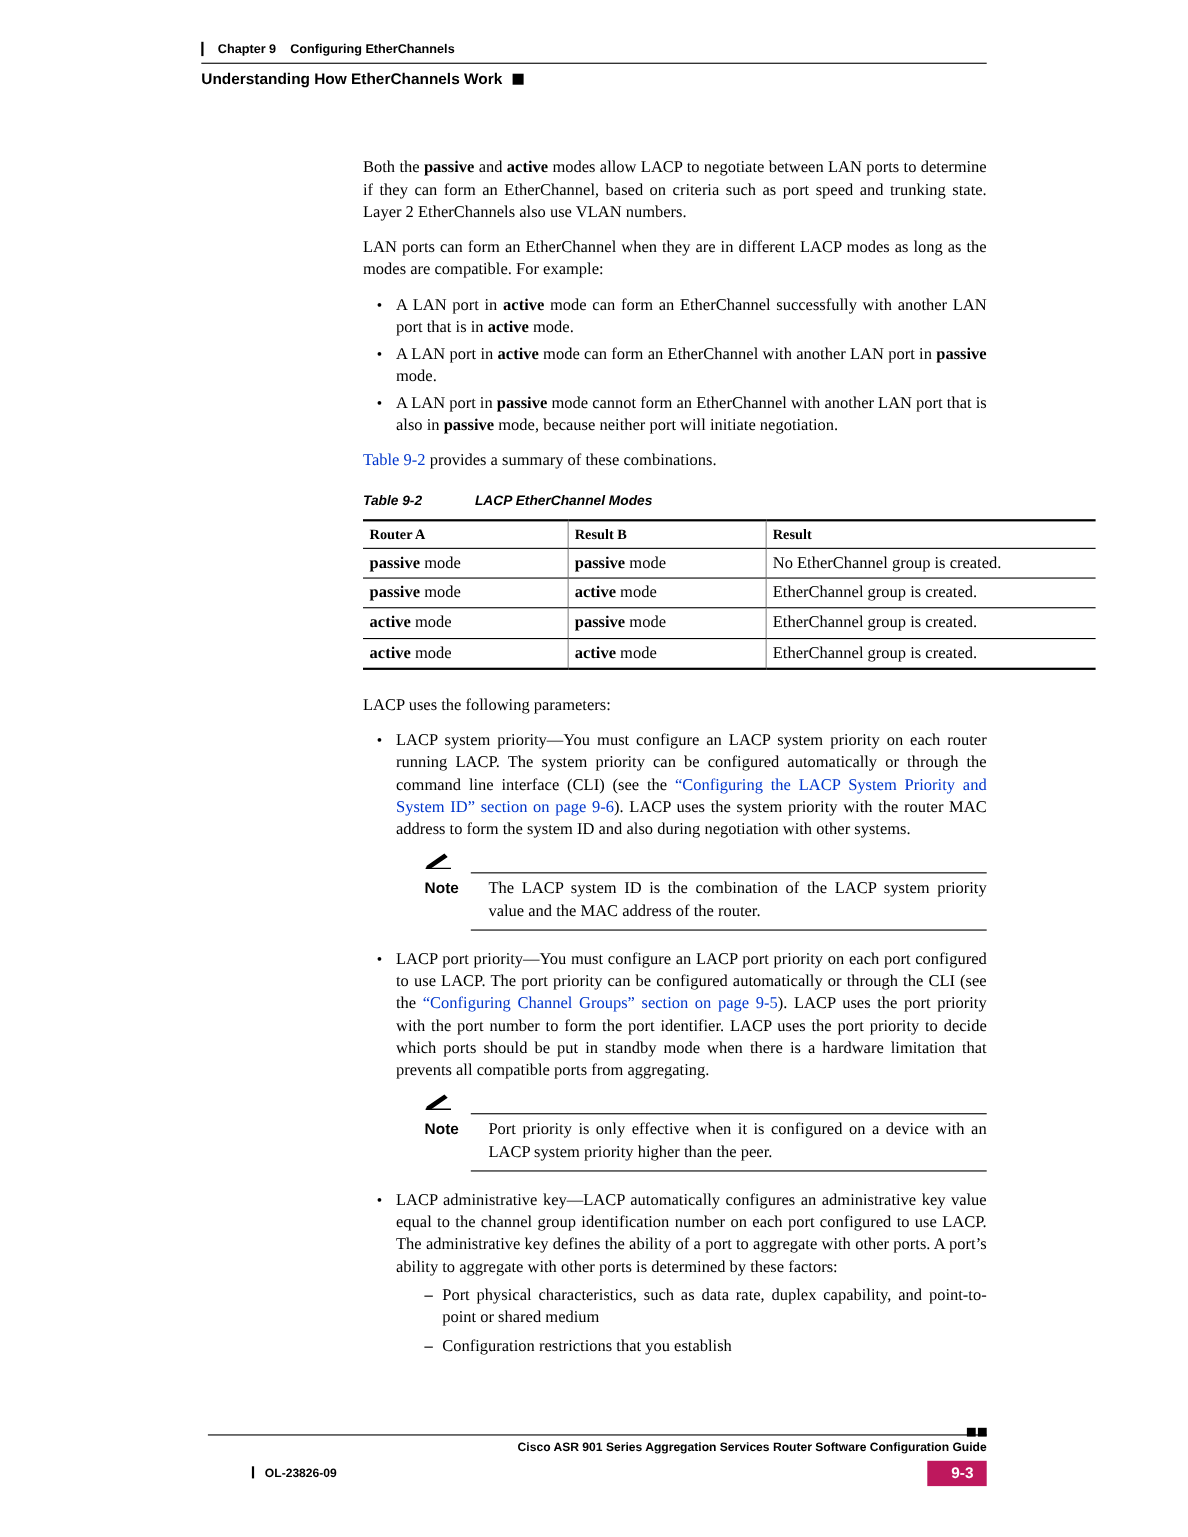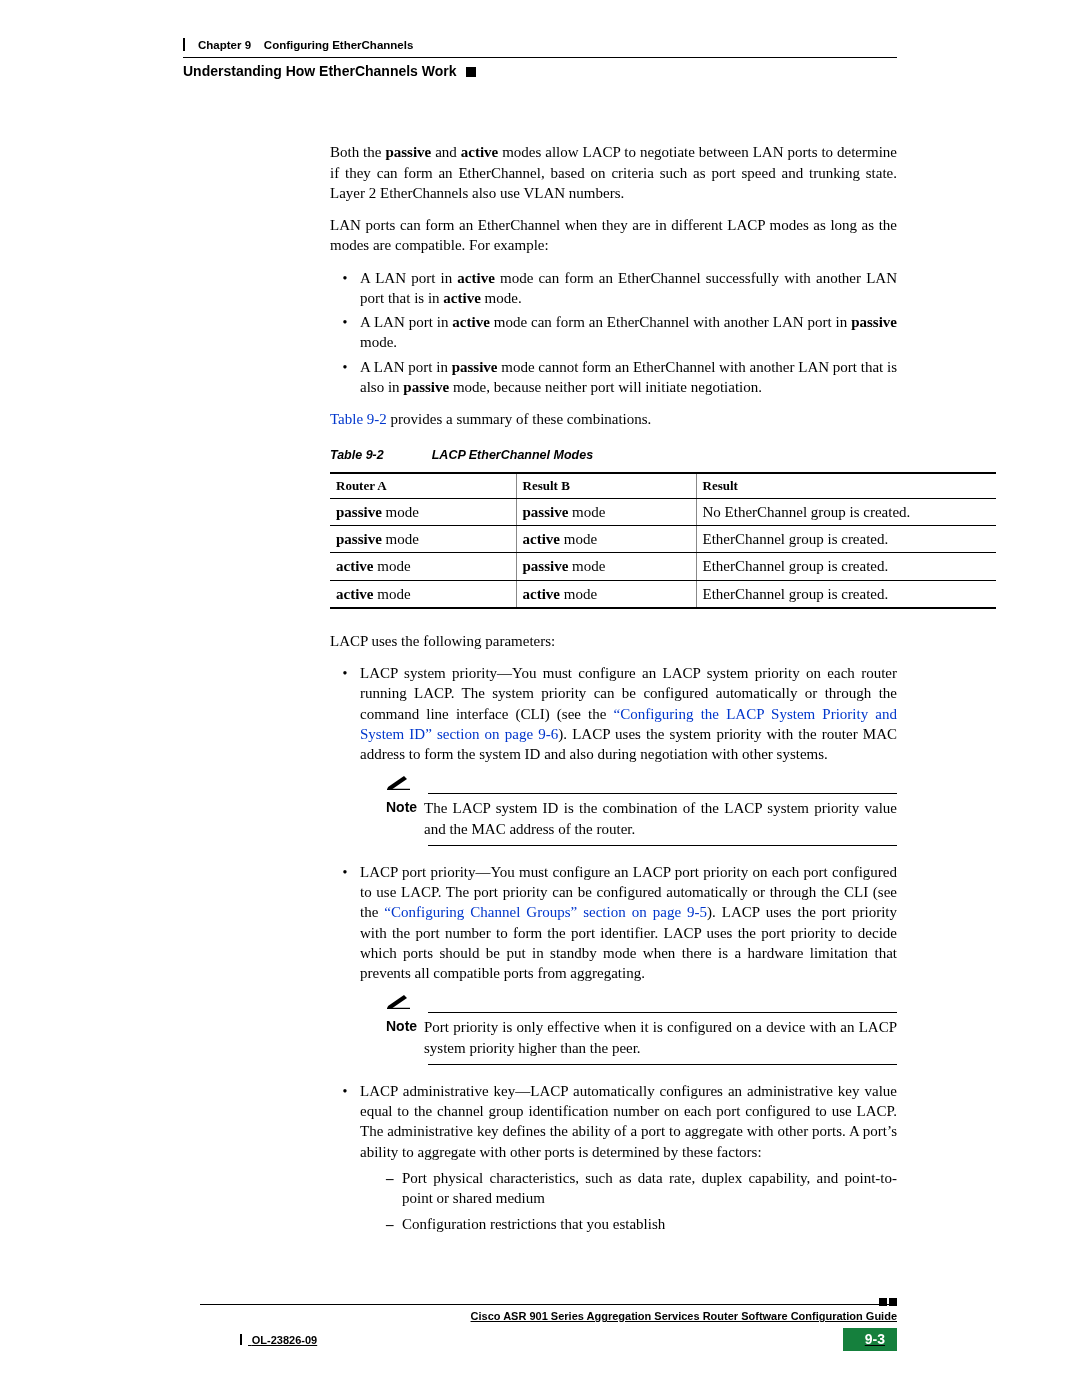--- a/index.html
+++ b/index.html
@@ -85,21 +85,21 @@
   table.modes th:nth-child(1), table.modes td:nth-child(1) { width: 186px; }
   table.modes th:nth-child(2), table.modes td:nth-child(2) { width: 180px; }
   .note-block {
     margin: 10px 0 16px 26px;
   }
   .note-block .pen-row { height: 18px; }
   .note-block .pen-row svg { }
   .note-block .nb-rule { border: none; border-top: 1px solid #000; margin: 1px 0 4px 42px; }
   .note-block .nb-body {
     display: flex;
-    gap: 0;
+    gap: 20px;
   }
   .note-block .nb-label {
     font-family: Arial, Helvetica, sans-serif;
     font-weight: bold;
     font-size: 14px;
     flex: 0 0 38px;
   }
   .note-block .nb-text {
     flex: 1;
     text-align: justify;
@@ -108,23 +108,22 @@
   .sub-bullets { margin: 6px 0 0 0; padding-left: 26px; list-style: none; }
   .sub-bullets li { position: relative; margin-bottom: 6px; padding-left: 16px; text-align: justify;}
   .sub-bullets li::before {
     content: "–";
     position: absolute;
     left: 0;
     font-weight: bold;
   }
   .footer {
     position: absolute;
-    left: 92px; right: 75px;
+    left: 81px; right: 75px;
     bottom: 46px;
-    text-decoration: underline;
   }
   .footer-rule { border: none; border-top: 1px solid #000; margin: 0 0 4px 0; }
   .footer-title {
     font-family: Arial, Helvetica, sans-serif;
     font-size: 11px;
     font-weight: bold;
     text-align: right;
   }
   .footer-row2 {
     display: flex;
@@ -135,21 +134,21 @@
   }
   .footer-doc {
     font-family: Arial, Helvetica, sans-serif;
     font-size: 11px;
     font-weight: bold;
   }
   .footer-pg {
     font-family: Arial, Helvetica, sans-serif;
     font-size: 14px;
     font-weight: bold;
-    background: #15803d;
+    background: #be185d;
     color: #fff;
     padding: 2px 12px 2px 22px;
   }
   .foot-sqs {
     position: absolute;
     right: 0;
     top: -6px;
     display: flex;
     gap: 2px;
   }

